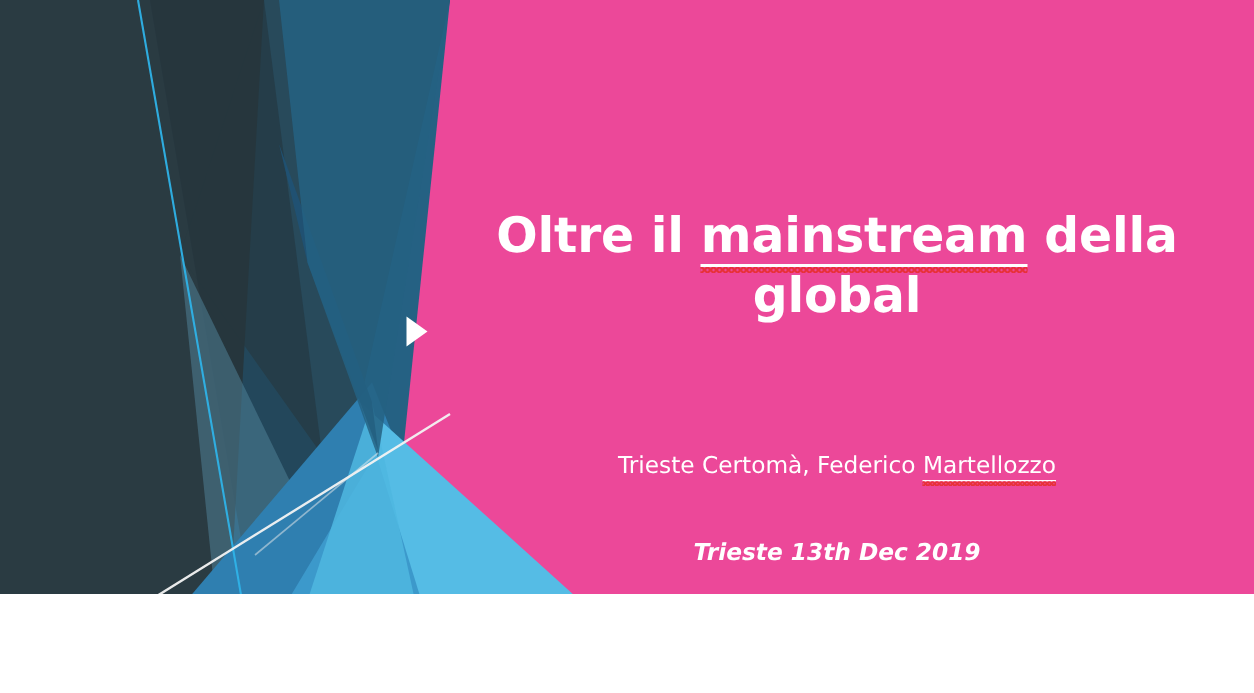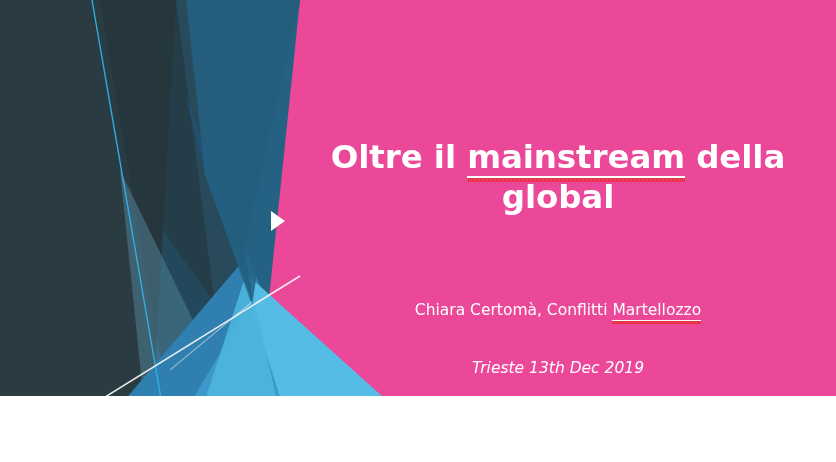--- a/index.html
+++ b/index.html
@@ -126,21 +126,21 @@
         rgba(0,0,0,0) 1px, rgba(0,0,0,0) 2px);
     background-size: 3px 3px, 3px 3px;
     background-repeat: repeat-x, repeat-x;
   }
 
   #date-line {
     margin: 0;
     padding-top: 37px;
     font-family: "DejaVu Sans", sans-serif;
     font-size: 15.5px;
-    font-weight: normal;
+    font-weight: bold;
     font-style: italic;
     color: #ffffff;
     line-height: 20px;
   }
 </style>
 </head>
 <body>
 
 <div id="slide">
 
@@ -181,20 +181,20 @@
     <div id="bullet-marker"></div>
 
     <div id="text-block">
 
       <div id="title">
         <span><span>Oltre il </span><span class="sp">mainstream</span><span> della global</span></span><br>
         <br>
       </div>
 
       <div id="authors">
-        <span>Chiara Certomà, Conflitti </span><span class="sp-thin">Martellozzo</span>
+        <span>Trieste Certomà, Federico </span><span class="sp-thin">Martellozzo</span>
       </div>
 
       <div id="date-line">Trieste 13th Dec 2019</div>
 
     </div>
   </div>
 </div>
 
 </body></html>

